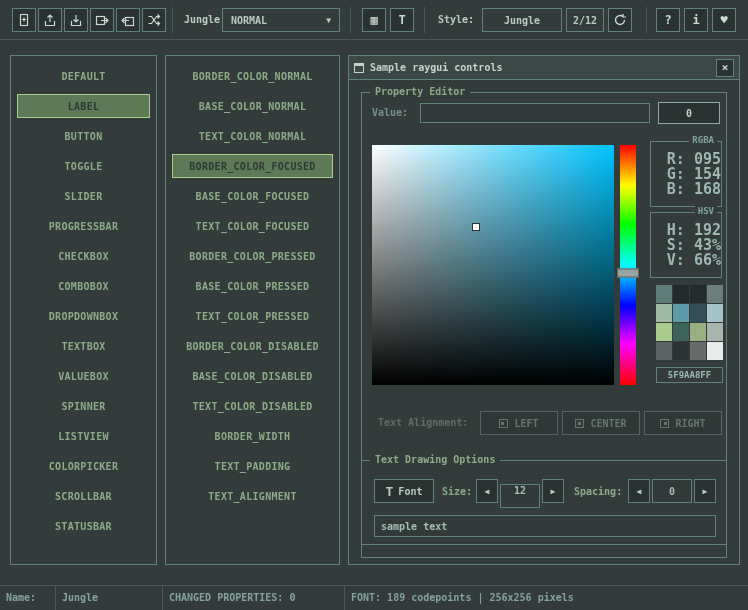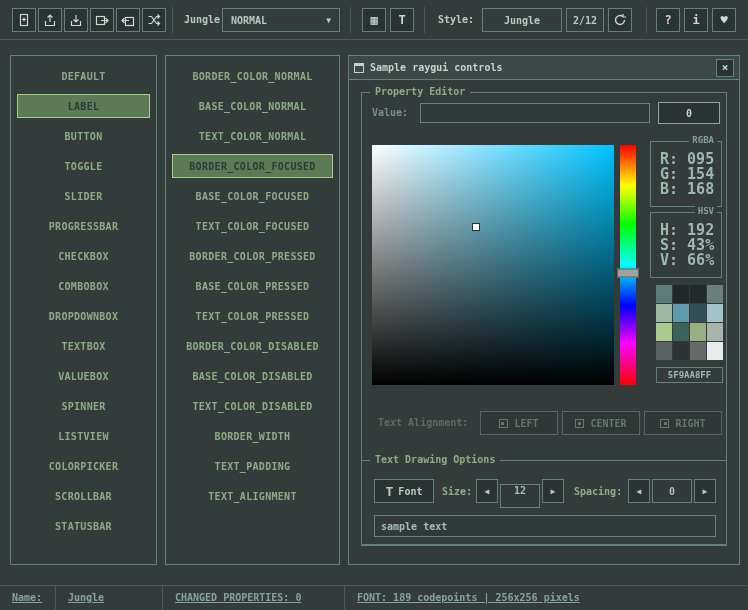--- a/index.html
+++ b/index.html
@@ -55,21 +55,21 @@
   .titlebar-text { flex:1; }
   .close-btn {
     width:18px; height:18px; border:1px solid #60827d; background:#2b3332; color:#ccd8d4;
     display:flex; align-items:center; justify-content:center; font-size:11px; cursor:pointer;
   }
 
   .groupbox { position:absolute; border:1px solid #60827d; }
   .gb-title { position:absolute; top:-7px; left:8px; background:#333c3a; padding:0 5px; color:#8cab89; font-size:10px; white-space:nowrap; }
 
   .gb-pe { left:12px; top:36px; width:366px; height:453px; }
-  .gb-tdo { left:12px; top:404px; width:366px; height:86px; }
+  .gb-tdo { left:12px; top:404px; width:366px; height:98px; }
 
   .lbl { position:absolute; font-size:10px;text-align:right; }
   .field {
     position:absolute; border:1px solid #60827d; background:#313a38; color:#a5bcb6;
     font-family:"DejaVu Sans Mono", monospace; font-weight:bold; font-size:10px;
   }
   input.field { outline:none; padding:0 6px; }
   .mini-btn {
     position:absolute; border:1px solid #60827d; background:#2b3332; color:#b9c9c4;
     display:flex; align-items:center; justify-content:center; font-size:10px; cursor:pointer;
@@ -88,21 +88,21 @@
   }
   .hue-bar {
     position:absolute; left:258px; top:52px; width:16px; height:240px;
     background:linear-gradient(to bottom,#ff0000 0%,#ffff00 17%,#00ff00 33%,#00ffff 50%,#0000ff 67%,#ff00ff 83%,#ff0000 100%);
   }
   .hue-handle {
     position:absolute; left:-3px; right:-3px; height:9px;
     background:#9aa5a2; border:1px solid #5b6462; transform:translateY(-50%);
   }
 
-  .mini-group { position:absolute; left:288px; width:72px; height:66px; border:1px solid #60827d; padding:10px 0 10px 9px; }
+  .mini-group { position:absolute; left:288px; width:72px; height:66px; border:1px solid #60827d; padding:10px 0 10px 9px;text-align:right; }
   .mini-group .gb-title { left:auto; right:4px; padding:0 3px; color:#7fa29b; font-size:9px; }
   .mini-group div { font-size:15px; color:#9cb8b1; line-height:15px; }
 
   .palette { position:absolute; left:294px; top:192px; width:67px; display:grid; grid-template-columns:repeat(4,16px); grid-auto-rows:18px; gap:1px; }
   .swatch { width:16px; height:18px; cursor:pointer; }
   .hex-box { position:absolute; left:294px; top:274px; width:67px; height:16px; border:1px solid #60827d; color:#9cb8b1; font-size:9px; display:flex; align-items:center; justify-content:center; }
 
   
   .align-label { left:16px; top:324px; color:#5f6b67; }
   .align-btn {
@@ -114,21 +114,21 @@
   .align-icon.left::after { left:1px; }
   .align-icon.center::after { left:2px; }
   .align-icon.right::after { right:1px; }
 
   
   .font-btn { left:12px; top:18px; width:60px; height:24px; gap:5px; }
   .font-btn .t-glyph { font-size:13px; }
 
   
   .statusbar { position:absolute; left:0; top:585px; width:748px; height:25px; border-top:1px solid #4a5a56; font-size:10px; }
-  .sb-cell { position:absolute; top:0; height:25px; line-height:24px; padding:0 12px; border-right:1px solid #4a5a56; color:#84a29c; white-space:nowrap;text-decoration:underline; }
+  .sb-cell { position:absolute; top:0; height:25px; line-height:24px; padding:0 6px; border-right:1px solid #4a5a56; color:#84a29c; white-space:nowrap; }
 </style>
 </head>
 <body>
 
 <div class="toolbar">
   <button class="tool-btn" style="left:12px">
     <svg width="14" height="14" viewBox="0 0 14 14" fill="none" stroke="#ccd8d4" stroke-width="1.2">
         <rect x="3.5" y="1.5" width="7" height="11"></rect>
         <path d="M7 4.5v4M5 6.5h4"></path>
       </svg>

